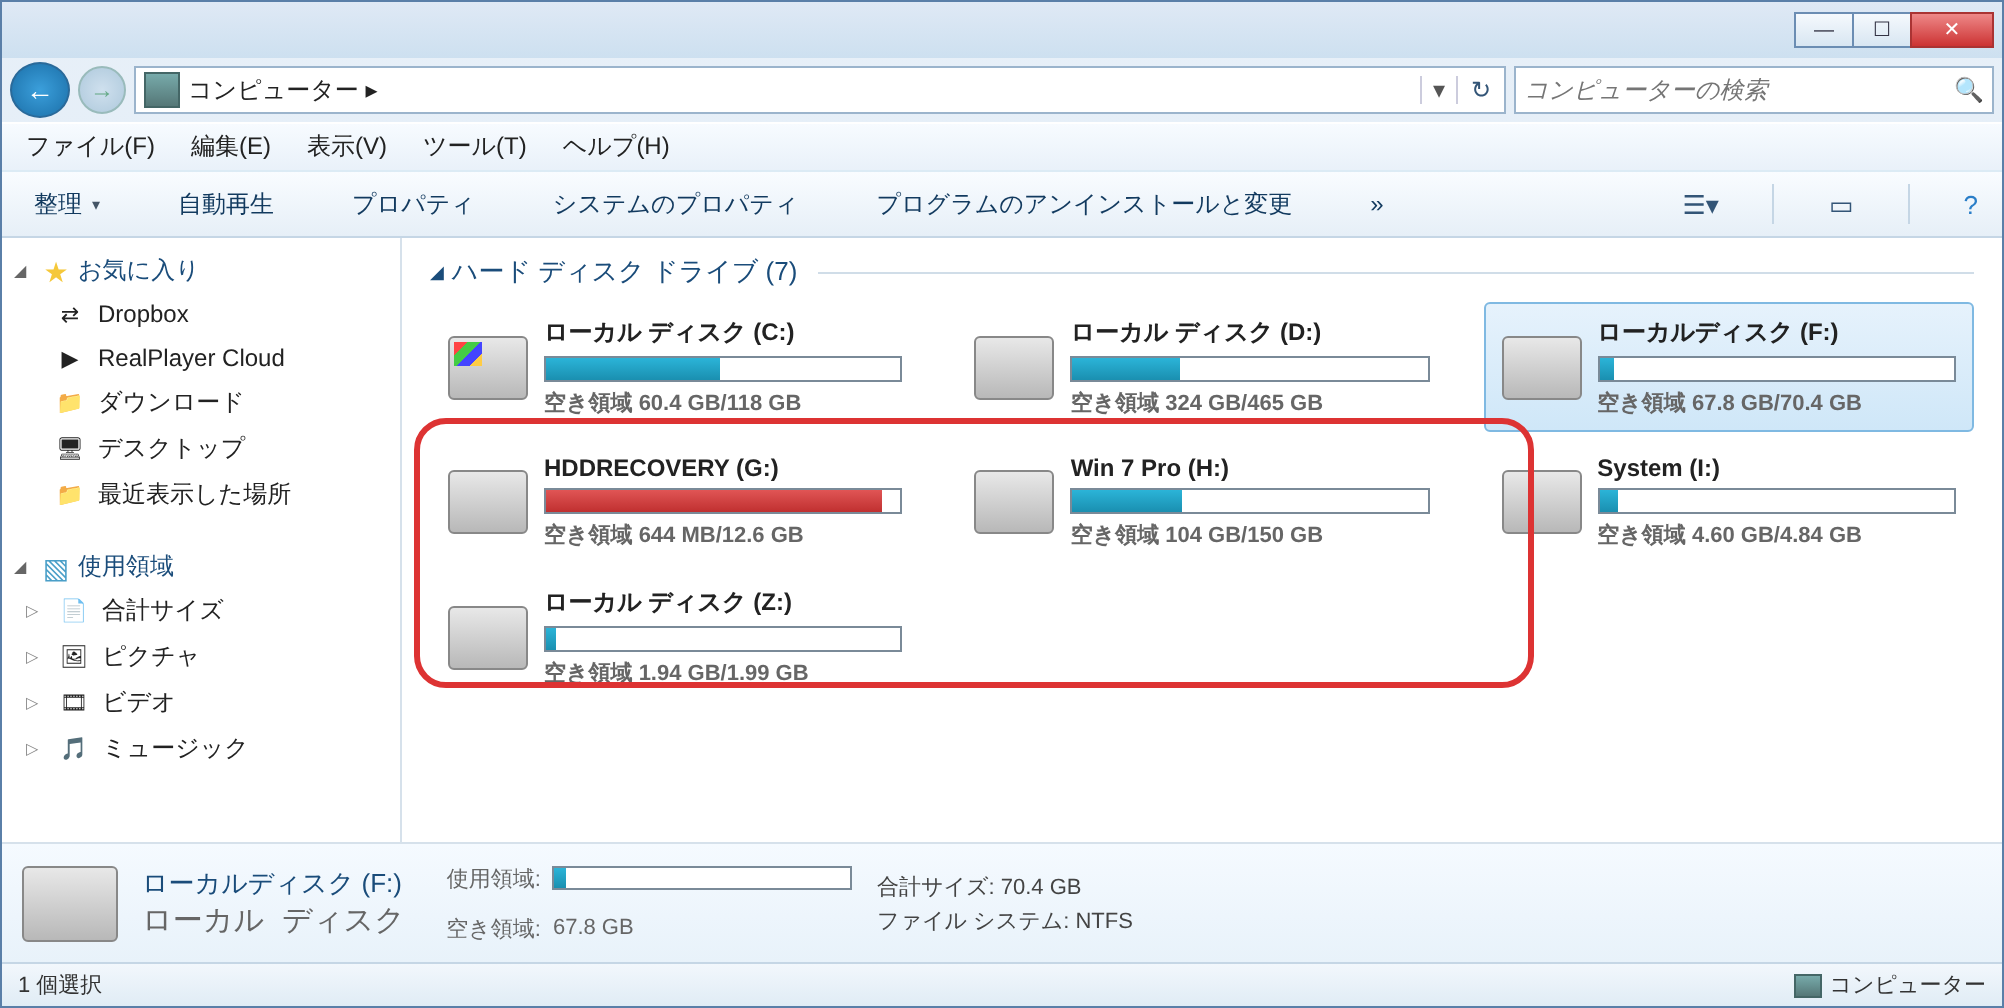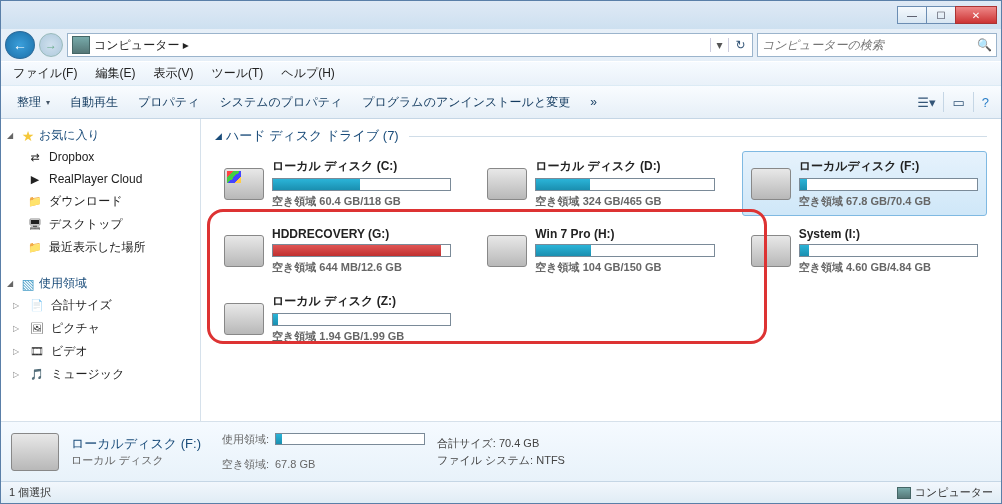--- a/index.html
+++ b/index.html
@@ -20,21 +20,21 @@
 .addr-text { flex: 1; color: #222; }
 .addr-drop { width: 18px; text-align: center; color: #555; border-left: 1px solid #ccd; }
 .addr-refresh { width: 24px; text-align: center; color: #357; border-left: 1px solid #ccd; }
 .search-bar { width: 240px; height: 24px; background: #fff; border: 1px solid #9bb4cc; display: flex; align-items: center; padding: 0 4px; }
 .search-bar input { border: none; flex: 1; outline: none; color: #888; font-style: italic; font-size: 12px; }
 .search-icon { color: #567; font-size: 12px; }
 
 .menubar { height: 24px; background: linear-gradient(#f7fbff, #e9f1f9); border-top: 1px solid #fff; display: flex; align-items: center; padding: 0 4px; gap: 2px; }
 .menu-item { padding: 2px 8px; color: #222; cursor: default; }
 
-.toolbar { height: 34px; background: linear-gradient(#f9fcff, #e6eff7); border-top: 1px solid #dcebf5; border-bottom: 1px solid #c5d6e5; display: flex; align-items: center; padding: 0 6px; gap: 0; }
+.toolbar { height: 34px; background: linear-gradient(#f9fcff, #e6eff7); border-top: 1px solid #dcebf5; border-bottom: 1px solid #c5d6e5; display: flex; align-items: center; padding: 0 6px; gap: 19px; }
 .tool-item { padding: 4px 10px; color: #123a5f; cursor: default; display: flex; align-items: center; gap: 3px; }
 .tool-item.drop::after { content: "▾"; font-size: 8px; color: #456; margin-left: 2px; }
 .tool-spacer { flex: 1; }
 .tool-icon { color: #357; padding: 2px 6px; font-size: 13px; }
 .tool-sep { width: 1px; height: 20px; background: #c5d6e5; margin: 0 2px; }
 
 .body-area { flex: 1; display: flex; background: #fff; overflow: hidden; }
 .sidebar { width: 200px; border-right: 1px solid #d6e1eb; padding: 6px 2px; overflow: auto; }
 .sb-group { margin-bottom: 14px; }
 .sb-head { display: flex; align-items: center; gap: 3px; padding: 2px 4px; color: #1a4c7a; font-size: 12px; }
@@ -57,21 +57,21 @@
 .bar { height: 13px; border: 1px solid #7a8a98; background: #fff; margin-bottom: 3px; position: relative; }
 .bar-fill { height: 100%; background: linear-gradient(#2bb4d8, #1a8fb0); }
 .bar-fill.red { background: linear-gradient(#e05555, #c03030); }
 .drive-free { color: #666; font-size: 11px; }
 .red-box { position: absolute; border: 3px solid #d33; border-radius: 16px; pointer-events: none; }
 
 .details-pane { height: 60px; border-top: 1px solid #d6e1eb; background: linear-gradient(#f5faff, #e8f2fa); display: flex; align-items: center; padding: 4px 10px; gap: 12px; }
 .dp-icon { width: 48px; height: 38px; background: linear-gradient(#e8e8e8, #b8b8b8); border: 1px solid #888; border-radius: 3px; }
 .dp-left { }
 .dp-title { color: #1a4c7a; font-size: 13px; }
-.dp-sub { color: #666; font-size: 11px; }
+.dp-sub { color: #666; font-size: 15px; font-family: Liberation Mono, monospace; }
 .dp-mid { display: flex; flex-direction: column; gap: 10px; font-size: 11px; color: #666; }
 .dp-row { display: flex; align-items: center; gap: 6px; }
 .dp-row .lbl { color: #666; width: 56px; text-align: right; }
 .dp-bar { width: 150px; height: 12px; border: 1px solid #7a8a98; background: #fff; }
 .dp-bar-fill { height: 100%; background: linear-gradient(#2bb4d8, #1a8fb0); }
 .dp-right { display: flex; flex-direction: column; gap: 2px; font-size: 11px; color: #444; }
 
 .statusbar { height: 22px; background: linear-gradient(#f2f7fc, #e0ecf5); border-top: 1px solid #c5d6e5; display: flex; align-items: center; padding: 0 8px; font-size: 11px; color: #333; }
 .status-right { margin-left: auto; display: flex; align-items: center; gap: 4px; }
 .status-icon { width: 14px; height: 12px; background: linear-gradient(#7aa, #577); border: 1px solid #466; }

